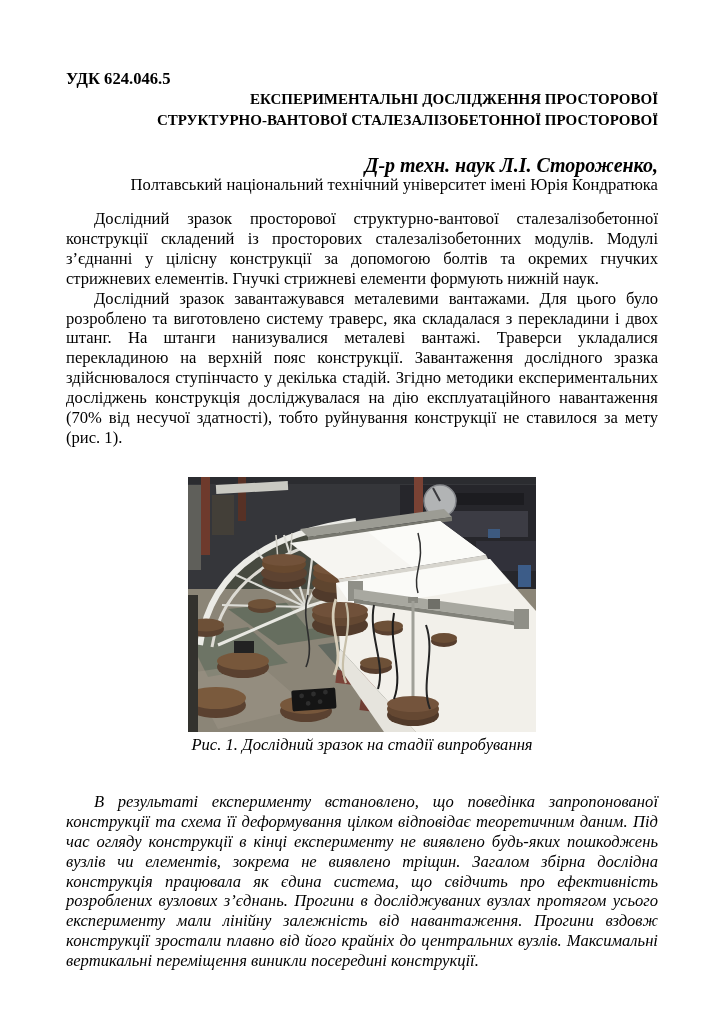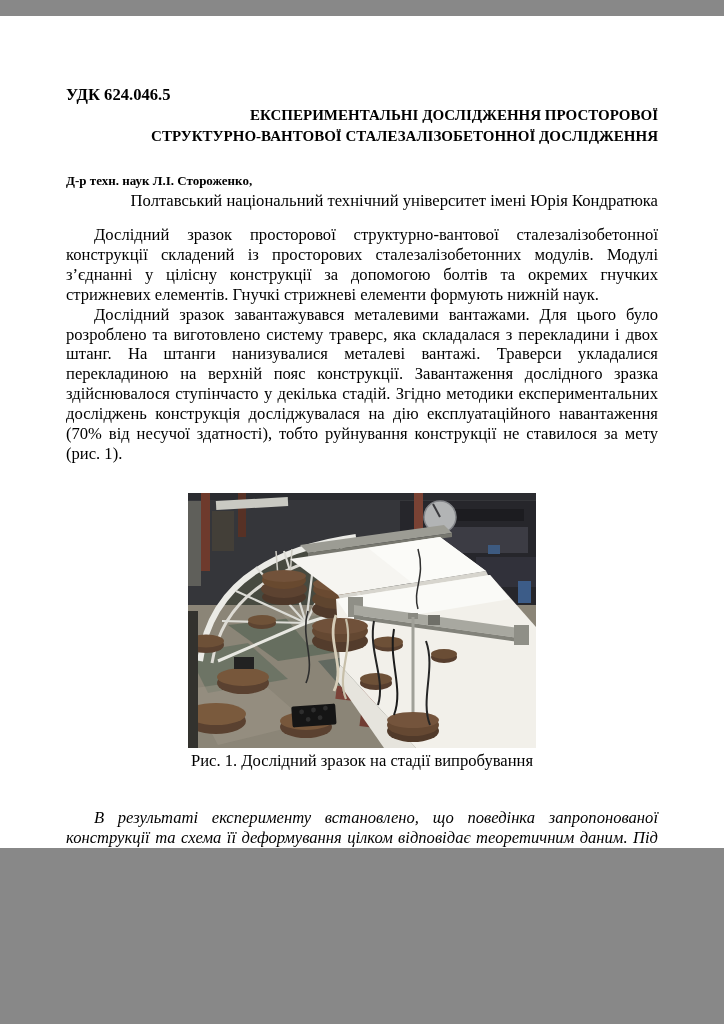--- a/index.html
+++ b/index.html
@@ -1,20 +1,20 @@
 <!DOCTYPE html>
 <html><head>
 <meta charset="utf-8">
 <style>
   html,body{margin:0;padding:0;background:#888;}
   .page{
     position:relative;
-    width:724px;height:832px;
+    width:724px;height:1024px;
     background:#ffffff;
-    margin:16px auto;
+    margin:0 auto;
     overflow:hidden;
     font-family:"Liberation Serif","DejaVu Serif",serif;
     color:#000;
   }
   .content{
     position:absolute;
     left:66px;top:68px;
     width:592px;
   }
   .udc{
@@ -23,39 +23,41 @@
     text-align:left;
   }
   .title{
     margin:0;padding:0;
     font-weight:bold;
     font-size:15px;line-height:21px;
     text-align:right;
   }
   .authors{
     margin-top:24px;
-    font-weight:bold;
-    font-size:13px;line-height:20px;
+    text-align:right;
+    font-weight:bold;font-style:italic;
+    font-size:20px;line-height:20px;
   }
   .affiliation{
     text-align:right;
     font-size:16.6px;line-height:20px;
   }
   .body-para{
     margin:0;
     font-size:16.6px;line-height:19.9px;
     text-align:justify;
     text-indent:28px;
   }
   .body-para.first{margin-top:14px;}
   .body-para.last{margin-top:21px;font-style:italic;}
   figure{
     margin:13px auto 0 auto;
     padding:16px;
     width:348px;
+    font-style:italic;
   }
   .photo{
     width:348px;height:255px;
     overflow:hidden;
     line-height:0;
   }
   figcaption{
     margin-top:3px;
     font-size:16.6px;line-height:20px;
     text-align:center;
@@ -64,21 +66,21 @@
   }
 </style>
 </head>
 <body>
 
 <div class="page">
   <div class="content">
 
     <div class="udc">УДК 624.046.5</div>
 
-    <h1 class="title"><span>ЕКСПЕРИМЕНТАЛЬНІ ДОСЛІДЖЕННЯ ПРОСТОРОВОЇ</span><br><span>СТРУКТУРНО-ВАНТОВОЇ СТАЛЕЗАЛІЗОБЕТОННОЇ ДОСЛІДЖЕННЯ</span></h1>
+    <h1 class="title"><span>ЕКСПЕРИМЕНТАЛЬНІ ДОСЛІДЖЕННЯ ПРОСТОРОВОЇ</span><br><span>СТРУКТУРНО-ВАНТОВОЇ СТАЛЕЗАЛІЗОБЕТОННОЇ ПРОСТОРОВОЇ</span></h1>
 
     <div class="authors">
       <div>Д-р техн. наук Л.І. Стороженко,</div>
     </div>
 
     <div class="affiliation">Полтавський національний технічний університет імені Юрія Кондратюка</div>
 
     <p class="body-para first">Дослідний зразок просторової структурно-вантової сталезалізобетонної конструкції складений із просторових сталезалізобетонних модулів. Модулі з’єднанні у цілісну конструкції за допомогою болтів та окремих гнучких стрижневих елементів. Гнучкі стрижневі елементи формують нижній наук.</p>
     <p class="body-para">Дослідний зразок завантажувався металевими вантажами. Для цього було розроблено та виготовлено систему траверс, яка складалася з перекладини і двох штанг. На штанги нанизувалися металеві вантажі. Траверси укладалися перекладиною на верхній пояс конструкції. Завантаження дослідного зразка здійснювалося ступінчасто у декілька стадій. Згідно методики експериментальних досліджень конструкція досліджувалася на дію експлуатаційного навантаження (70% від несучої здатності), тобто руйнування конструкції не ставилося за мету (рис. 1).</p>
 

